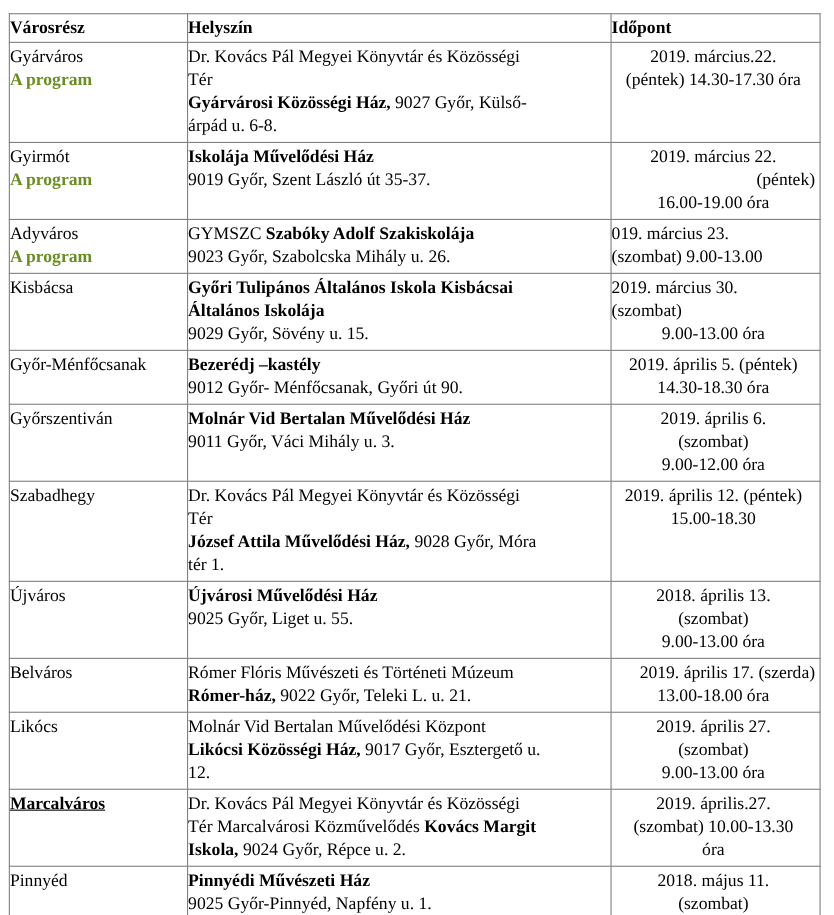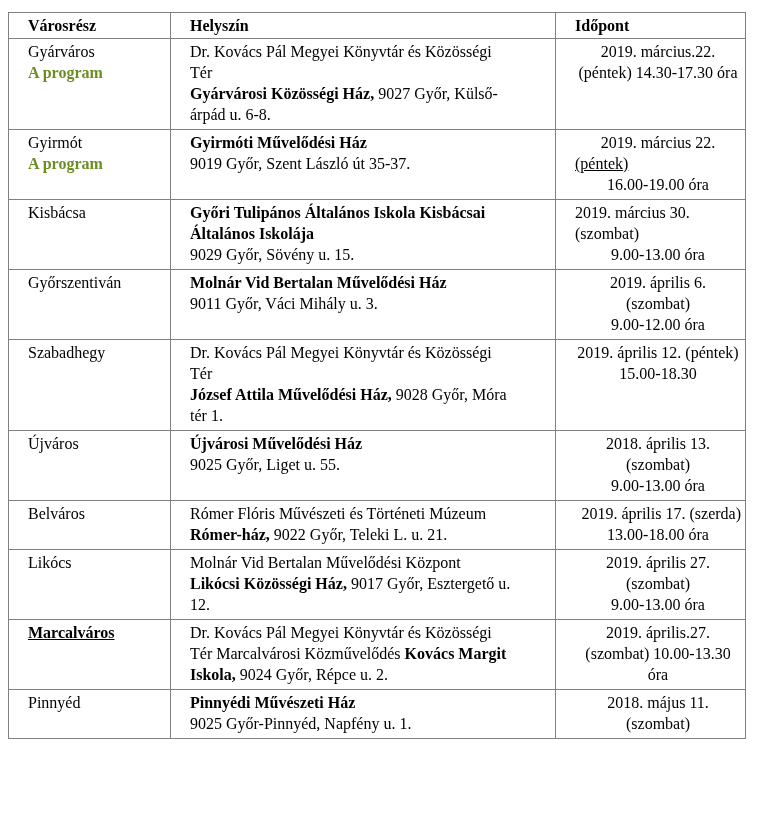--- a/index.html
+++ b/index.html
@@ -25,21 +25,21 @@
     table-layout:fixed;
     width:737px;
   }
   table.events col.c-district{width:162px;}
   table.events col.c-venue{width:385px;}
   table.events col.c-time{width:190px;}
   table.events th,
   table.events td{
     border:1px solid var(--border-color);
     vertical-align:top;
-    padding:2px 4px 4px 19px;
+    padding:2px 4px 4px 0;
     line-height:21px;
     overflow:hidden;
     margin-left:21px;
   }
   table.events th{
     text-align:left;
     font-weight:bold;
     padding-bottom:2px;
   }
   .program-link{
@@ -72,34 +72,50 @@
         <tr>
           <td><span>Gyárváros</span><br><a class="program-link" href="#">A program</a></td>
           <td><span>Dr. Kovács Pál Megyei Könyvtár és Közösségi</span><br><span>Tér</span><br><b>Gyárvárosi Közösségi Ház,</b><span> 9027 Győr, Külső-</span><br><span>árpád u. 6-8.</span></td>
           <td class="time-cell">
             <div style="text-align: center;">2019. március.22.</div>
             <div style="text-align: center;">(péntek) 14.30-17.30 óra</div>
           </td>
         </tr>
         <tr>
           <td><span>Gyirmót</span><br><a class="program-link" href="#">A program</a></td>
-          <td><b>Gyirmóti Művelődési Ház</b><br><span>9019 Győr, Szent László út 35-37.</span></td>
+          <td><b>Iskolája Művelődési Ház</b><br><span>9019 Győr, Szent László út 35-37.</span></td>
           <td class="time-cell">
             <div style="text-align: center;">2019. március 22.</div>
-            <div style="text-align: left; text-decoration: underline;">(péntek)</div>
+            <div style="text-align: right;">(péntek)</div>
             <div style="text-align: center;">16.00-19.00 óra</div>
+          </td>
+        </tr>
+        <tr>
+          <td><span>Adyváros</span><br><a class="program-link" href="#">A program</a></td>
+          <td><span>GYMSZC </span><b>Szabóky Adolf Szakiskolája</b><br><span>9023 Győr, Szabolcska Mihály u. 26.</span></td>
+          <td class="time-cell">
+            <div style="text-align: left;">019. március 23.</div>
+            <div style="text-align: left;">(szombat) 9.00-13.00</div>
           </td>
         </tr>
         <tr>
           <td><span>Kisbácsa</span></td>
           <td><b>Győri Tulipános Általános Iskola Kisbácsai</b><br><b>Általános Iskolája</b><br><span>9029 Győr, Sövény u. 15.</span></td>
           <td class="time-cell">
             <div style="text-align: left;">2019. március 30.</div>
             <div style="text-align: left;">(szombat)</div>
             <div style="text-align: center;">9.00-13.00 óra</div>
+          </td>
+        </tr>
+        <tr>
+          <td><span>Győr-Ménfőcsanak</span></td>
+          <td><b>Bezerédj –kastély</b><br><span>9012 Győr- Ménfőcsanak, Győri út 90.</span></td>
+          <td class="time-cell">
+            <div style="text-align: center;">2019. április 5. (péntek)</div>
+            <div style="text-align: center;">14.30-18.30 óra</div>
           </td>
         </tr>
         <tr>
           <td><span>Győrszentiván</span></td>
           <td><b>Molnár Vid Bertalan Művelődési Ház</b><br><span>9011 Győr, Váci Mihály u. 3.</span></td>
           <td class="time-cell">
             <div style="text-align: center;">2019. április 6.</div>
             <div style="text-align: center;">(szombat)</div>
             <div style="text-align: center;">9.00-12.00 óra</div>
           </td>

